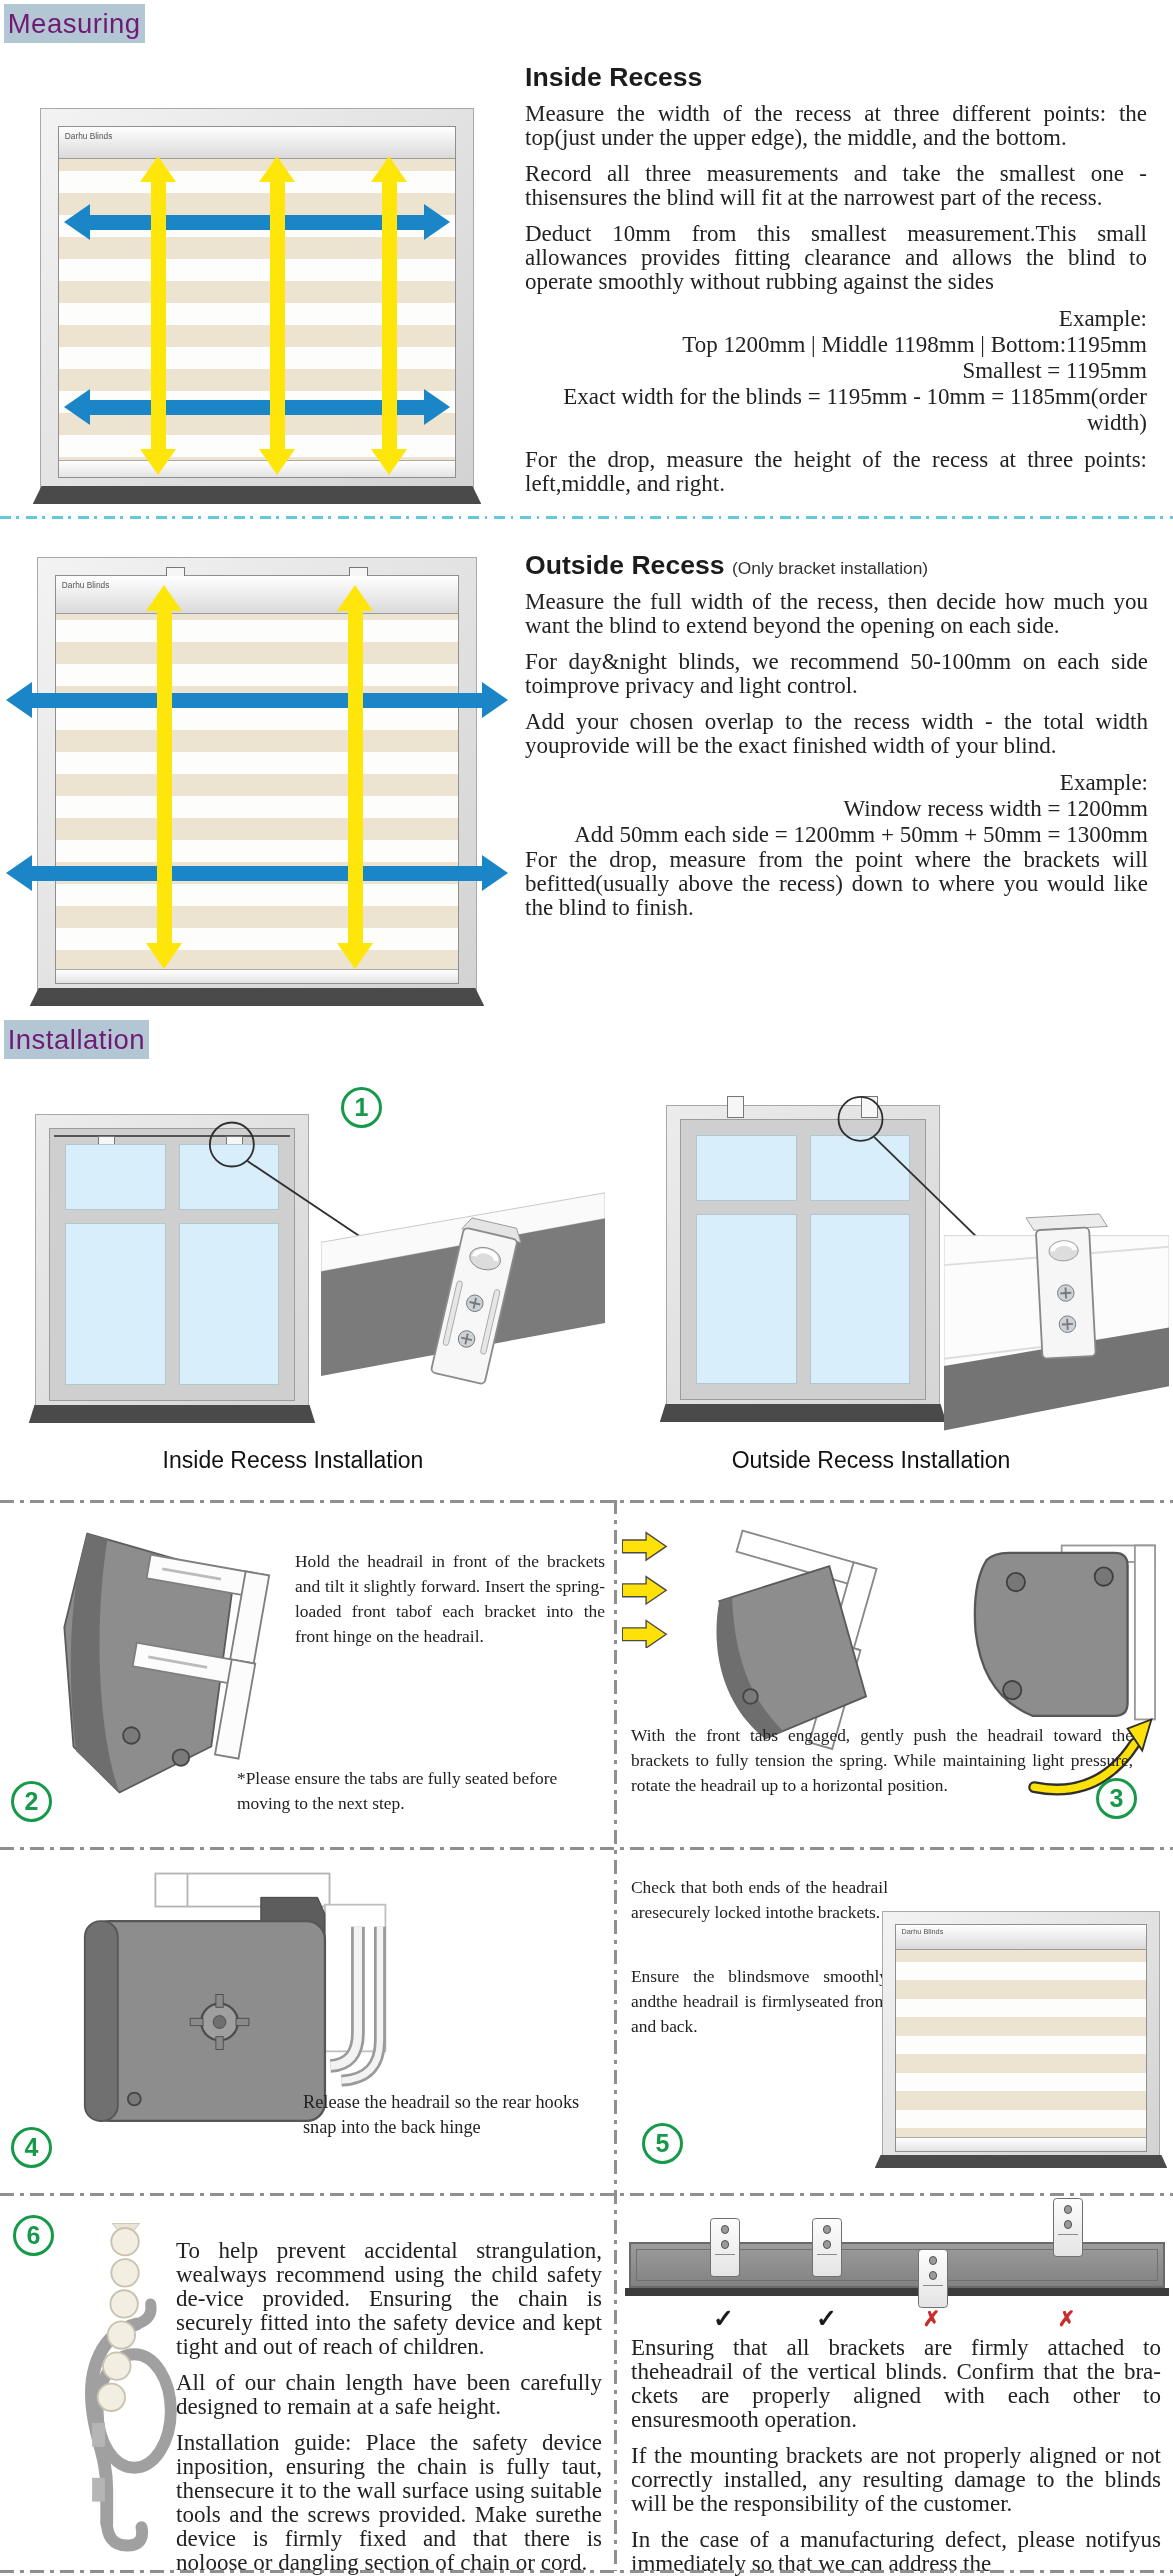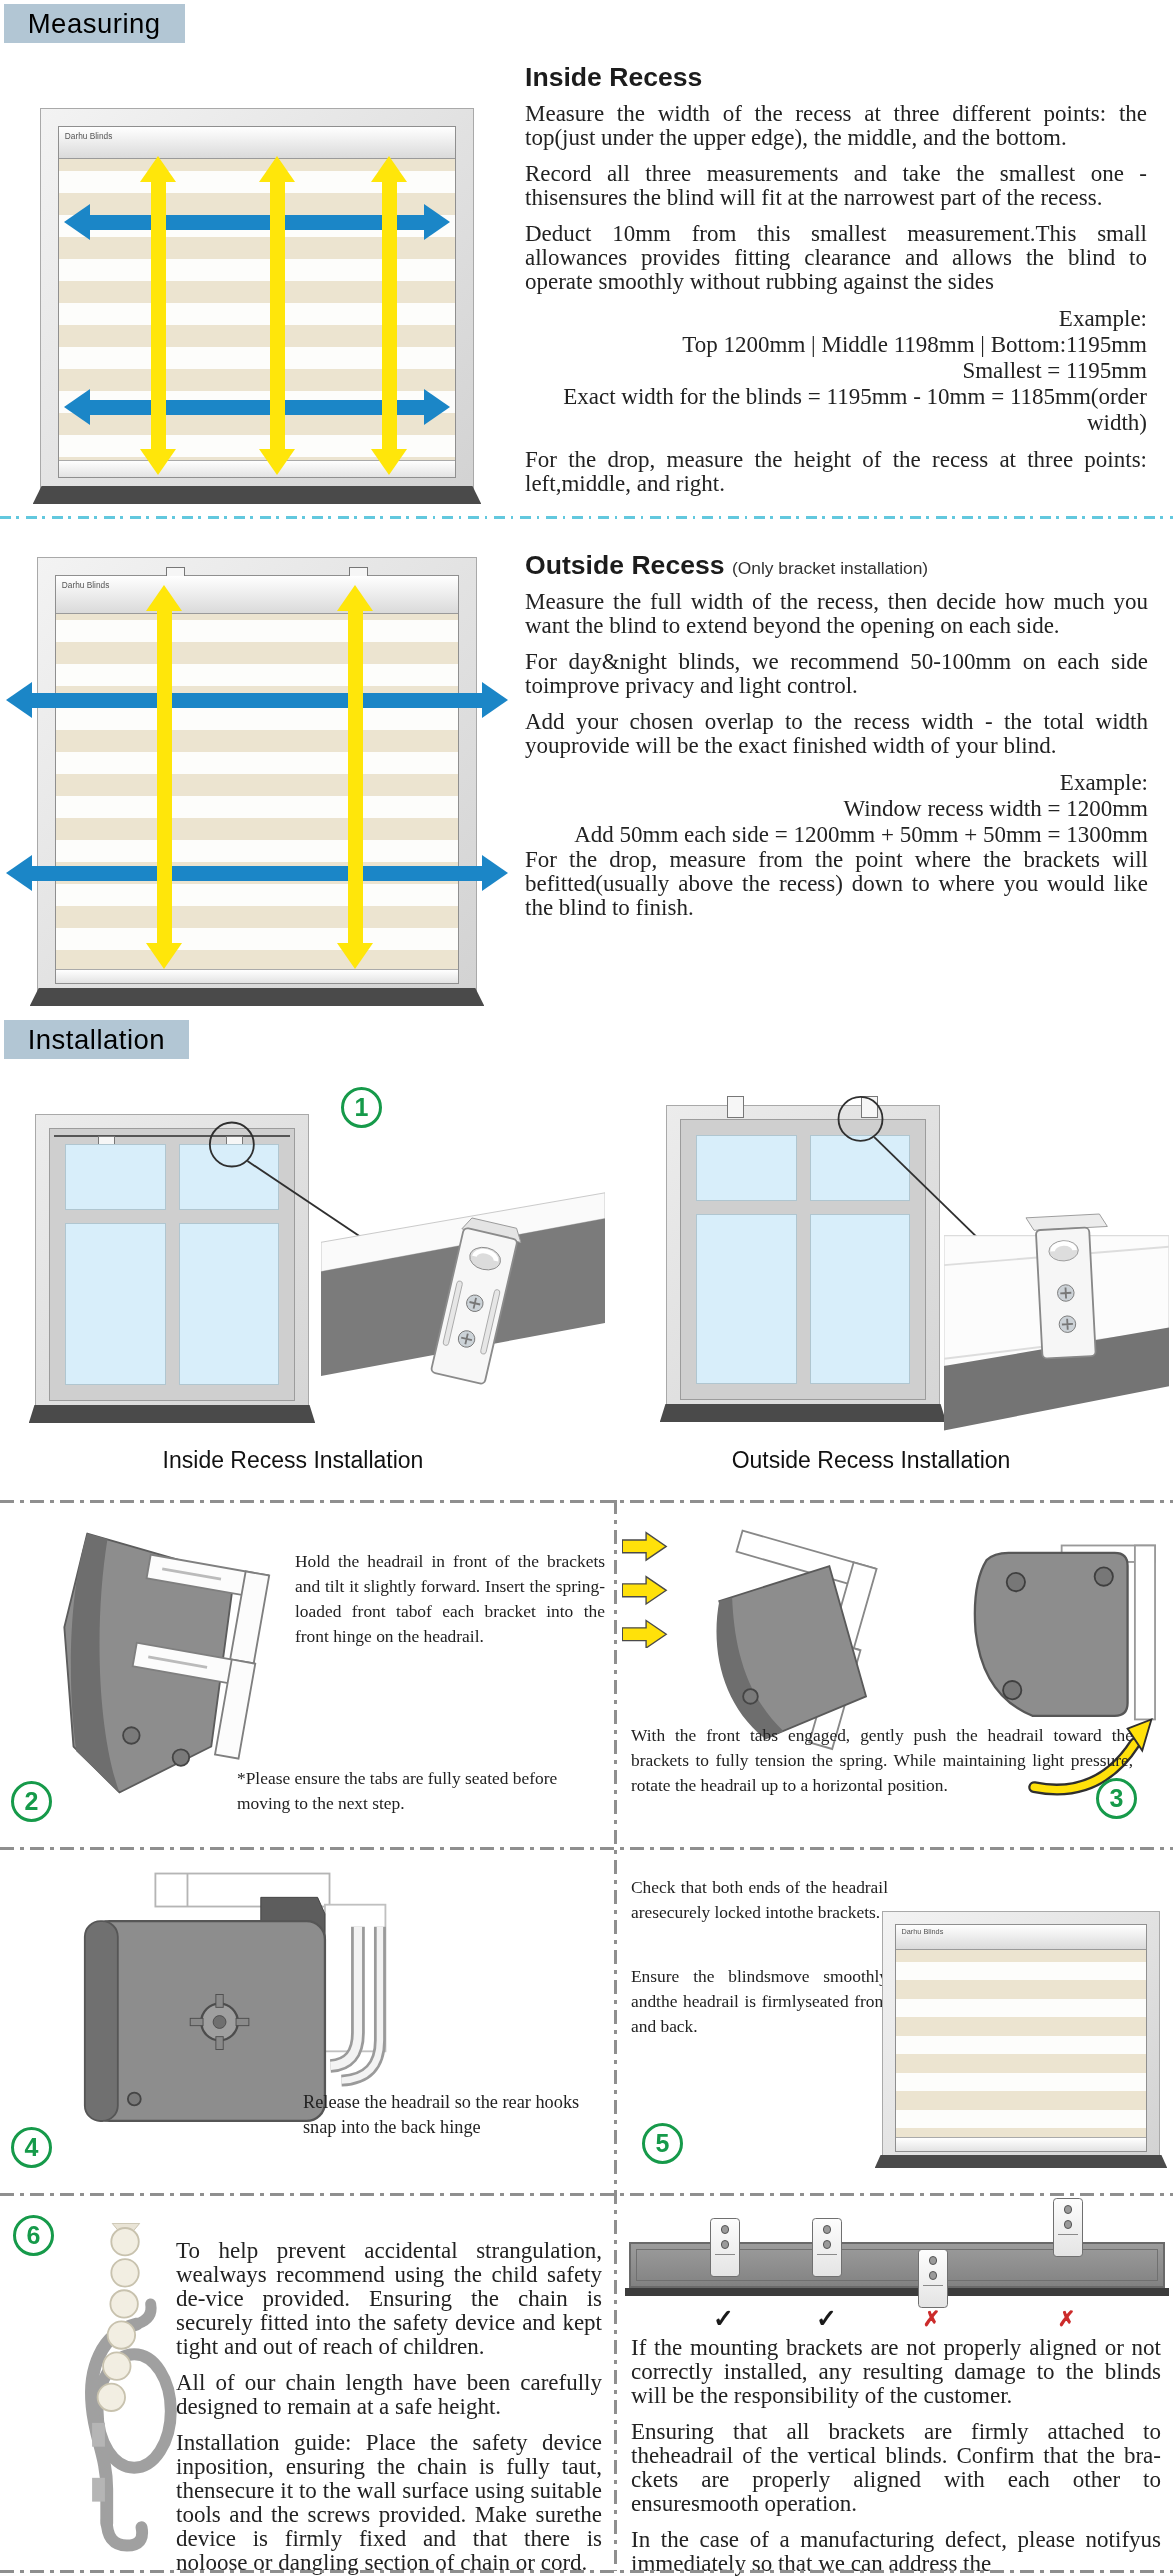--- a/index.html
+++ b/index.html
@@ -1,22 +1,22 @@
 <!DOCTYPE html>
 <html style="font-size:14.7px"><head>
 <meta charset="utf-8">
 <style>
   html,body{margin:0;padding:0;background:#fff;}
   #page{position:relative;width:1173px;height:2576px;background:#ffffff;overflow:hidden;
         font-family:"Liberation Serif",serif;color:#222;}
 
   
-  .hdr-badge{position:absolute;left:3.7px;background:#b2c6d4;color:#000000;
+  .hdr-badge{position:absolute;left:3.7px;background:#b2c6d4;color:#701a75;
     font-family:"Liberation Sans",sans-serif;font-size:27.5px;line-height:39px;
-    padding:0 24px;letter-spacing:0.5px;}
+    padding:0 4px;letter-spacing:0.5px;}
 
   
   .div-h{position:absolute;left:0;width:1173px;height:2.8px;}
   .div-teal{background:repeating-linear-gradient(90deg,#62c8de 0 11px,transparent 11px 16.5px,#62c8de 16.5px 19px,transparent 19px 26px);}
   .div-gray{background:repeating-linear-gradient(90deg,#8f8f8f 0 13.8px,transparent 13.8px 20px,#8f8f8f 20px 24px,transparent 24px 30px);}
   .div-v{position:absolute;width:2.8px;background:repeating-linear-gradient(180deg,#8f8f8f 0 13.8px,transparent 13.8px 20px,#8f8f8f 20px 24px,transparent 24px 30px);}
 
   
   .textcol{position:absolute;text-align:justify;}
   .textcol h2{margin:0 0 9.2px 0;font-family:"Liberation Sans",sans-serif;font-weight:bold;
@@ -379,21 +379,21 @@
         <i></i>
         <i></i>
         <s></s>
       </div>
     <div class="mark ok" style="left:79px;top:106px;">✓</div>
     <div class="mark ok" style="left:182px;top:106px;">✓</div>
     <div class="mark bad" style="left:287px;top:109px;">✗</div>
     <div class="mark bad" style="left:422px;top:109px;">✗</div>
   </div>
   <div class="textcol" style="left:631px;top:2336px;width:530px;">
+    <p>Ensuring that all brackets are firmly attached to theheadrail of the vertical blinds. Confirm that the bra-ckets are properly aligned with each other to ensuresmooth operation.</p>
     <p>If the mounting brackets are not properly aligned or not correctly installed, any resulting damage to the blinds will be the responsibility of the customer.</p>
-    <p>Ensuring that all brackets are firmly attached to theheadrail of the vertical blinds. Confirm that the bra-ckets are properly aligned with each other to ensuresmooth operation.</p>
     <p>In the case of a manufacturing defect, please notifyus immediately so that we can address the</p>
   </div>
 
   <div class="div-h div-gray" style="top:2570px;"></div>
 
 </div>
 
 
 </body></html>

